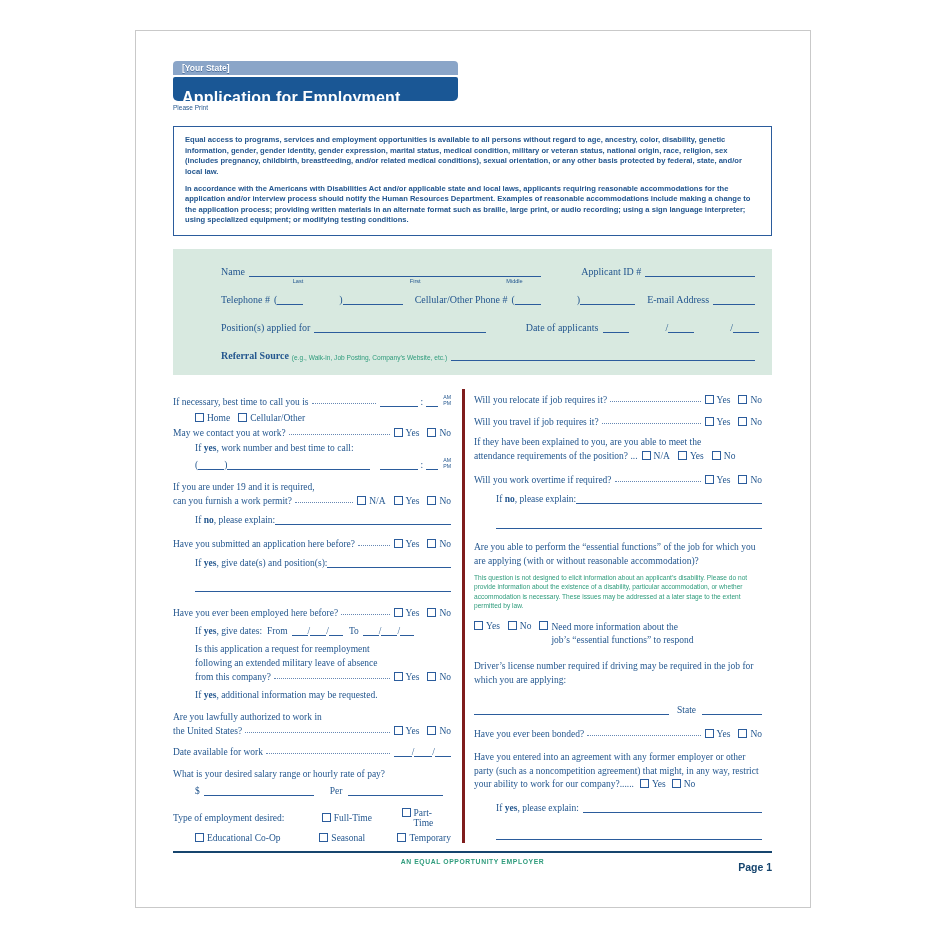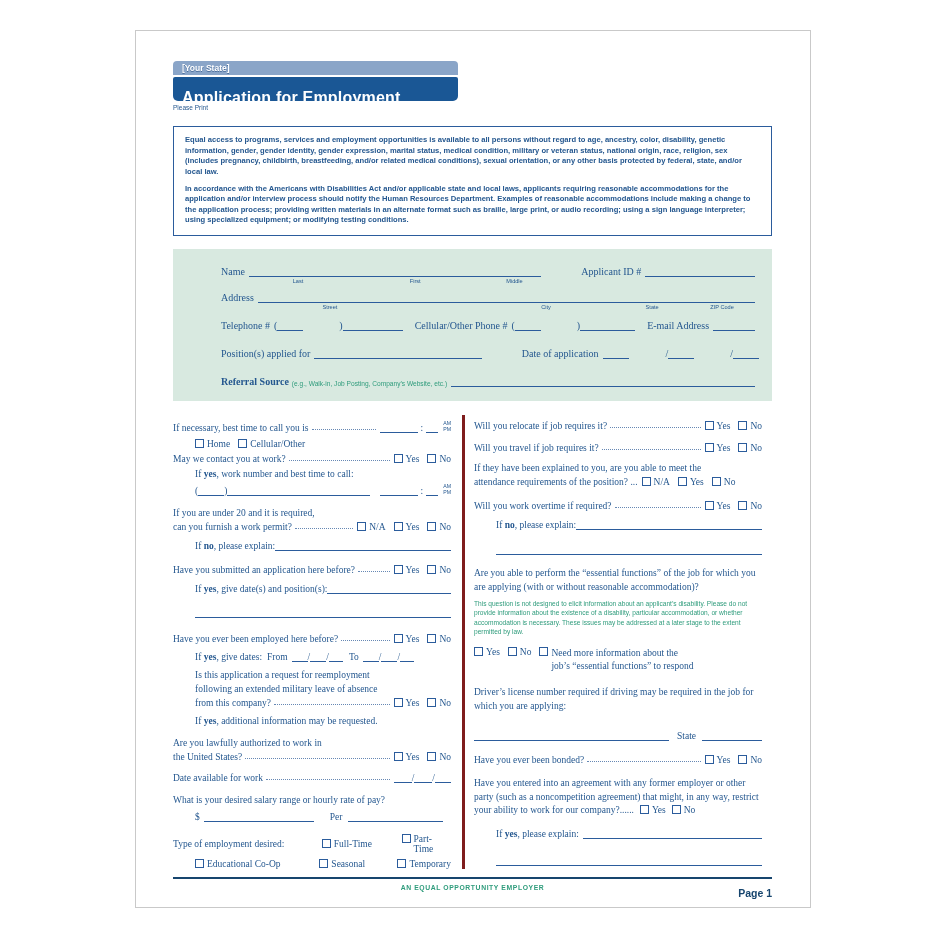--- a/index.html
+++ b/index.html
@@ -100,51 +100,40 @@
         <span class="subs">
           <span style="left:15%">Last</span>
           <span style="left:55%">First</span>
           <span style="left:88%">Middle</span>
         </span>
       </span>
       <span class="lbl">Applicant ID #</span>
       <span class="fill" style="flex:1.2"></span>
     </div>
 
-    <div class="irow mt14">
-      <span class="lbl">Address</span>
-      <span class="fill">
-        <span class="subs">
-          <span style="left:13%">Street</span>
-          <span style="left:57%">City</span>
-          <span style="left:78%">State</span>
-          <span style="left:91%">ZIP Code</span>
-        </span>
-      </span>
-    </div>
 
     <div class="irow mt16">
       <span class="lbl">Telephone #</span>
       <span class="lbl" style="margin-left:4px">(</span>
         <span class="blank w26"></span>
         <span class="lbl">)</span>
         <span class="blank w60"></span>
       <span class="lbl" style="margin-left:12px">Cellular/Other Phone #</span>
       <span class="lbl" style="margin-left:4px">(</span>
         <span class="blank w26"></span>
         <span class="lbl">)</span>
         <span class="blank w55"></span>
       <span class="lbl" style="margin-left:12px">E-mail Address</span>
       <span class="fill"></span>
     </div>
 
     <div class="irow mt16">
       <span class="lbl">Position(s) applied for</span>
       <span class="fill"></span>
-      <span class="lbl">Date of application</span>
+      <span class="lbl">Date of applicants</span>
       <span class="blank w26" style="margin-left:5px"></span>
         <span class="lbl">/</span>
         <span class="blank w26"></span>
         <span class="lbl">/</span>
         <span class="blank w26"></span>
     </div>
 
     <div class="irow mt16">
       <span class="lbl bold">Referral Source</span>
       <span class="hint">(e.g., Walk-in, Job Posting, Company’s Website, etc.)</span>
@@ -199,21 +188,21 @@
           <span class="blank" style="flex:1"></span>
         <span class="blank w38" style="margin-left:10px"></span>
           <span class="colon">:</span>
           <span class="blank w12"></span>
         <span class="ampm">
             <span>AM</span>
             <span>PM</span>
           </span>
       </div>
 
-      <div class="mt12">If you are under 20 and it is required,</div>
+      <div class="mt12">If you are under 19 and it is required,</div>
       <div class="q mt4">
         <span>can you furnish a work permit?</span>
         <span class="leader"></span>
         <span class="cbg">
           <span class="cb"></span>
             <span class="cbl">N/A</span>
           <span class="cb"></span>
             <span class="cbl">Yes</span>
           <span class="cb"></span>
             <span class="cbl">No</span>

